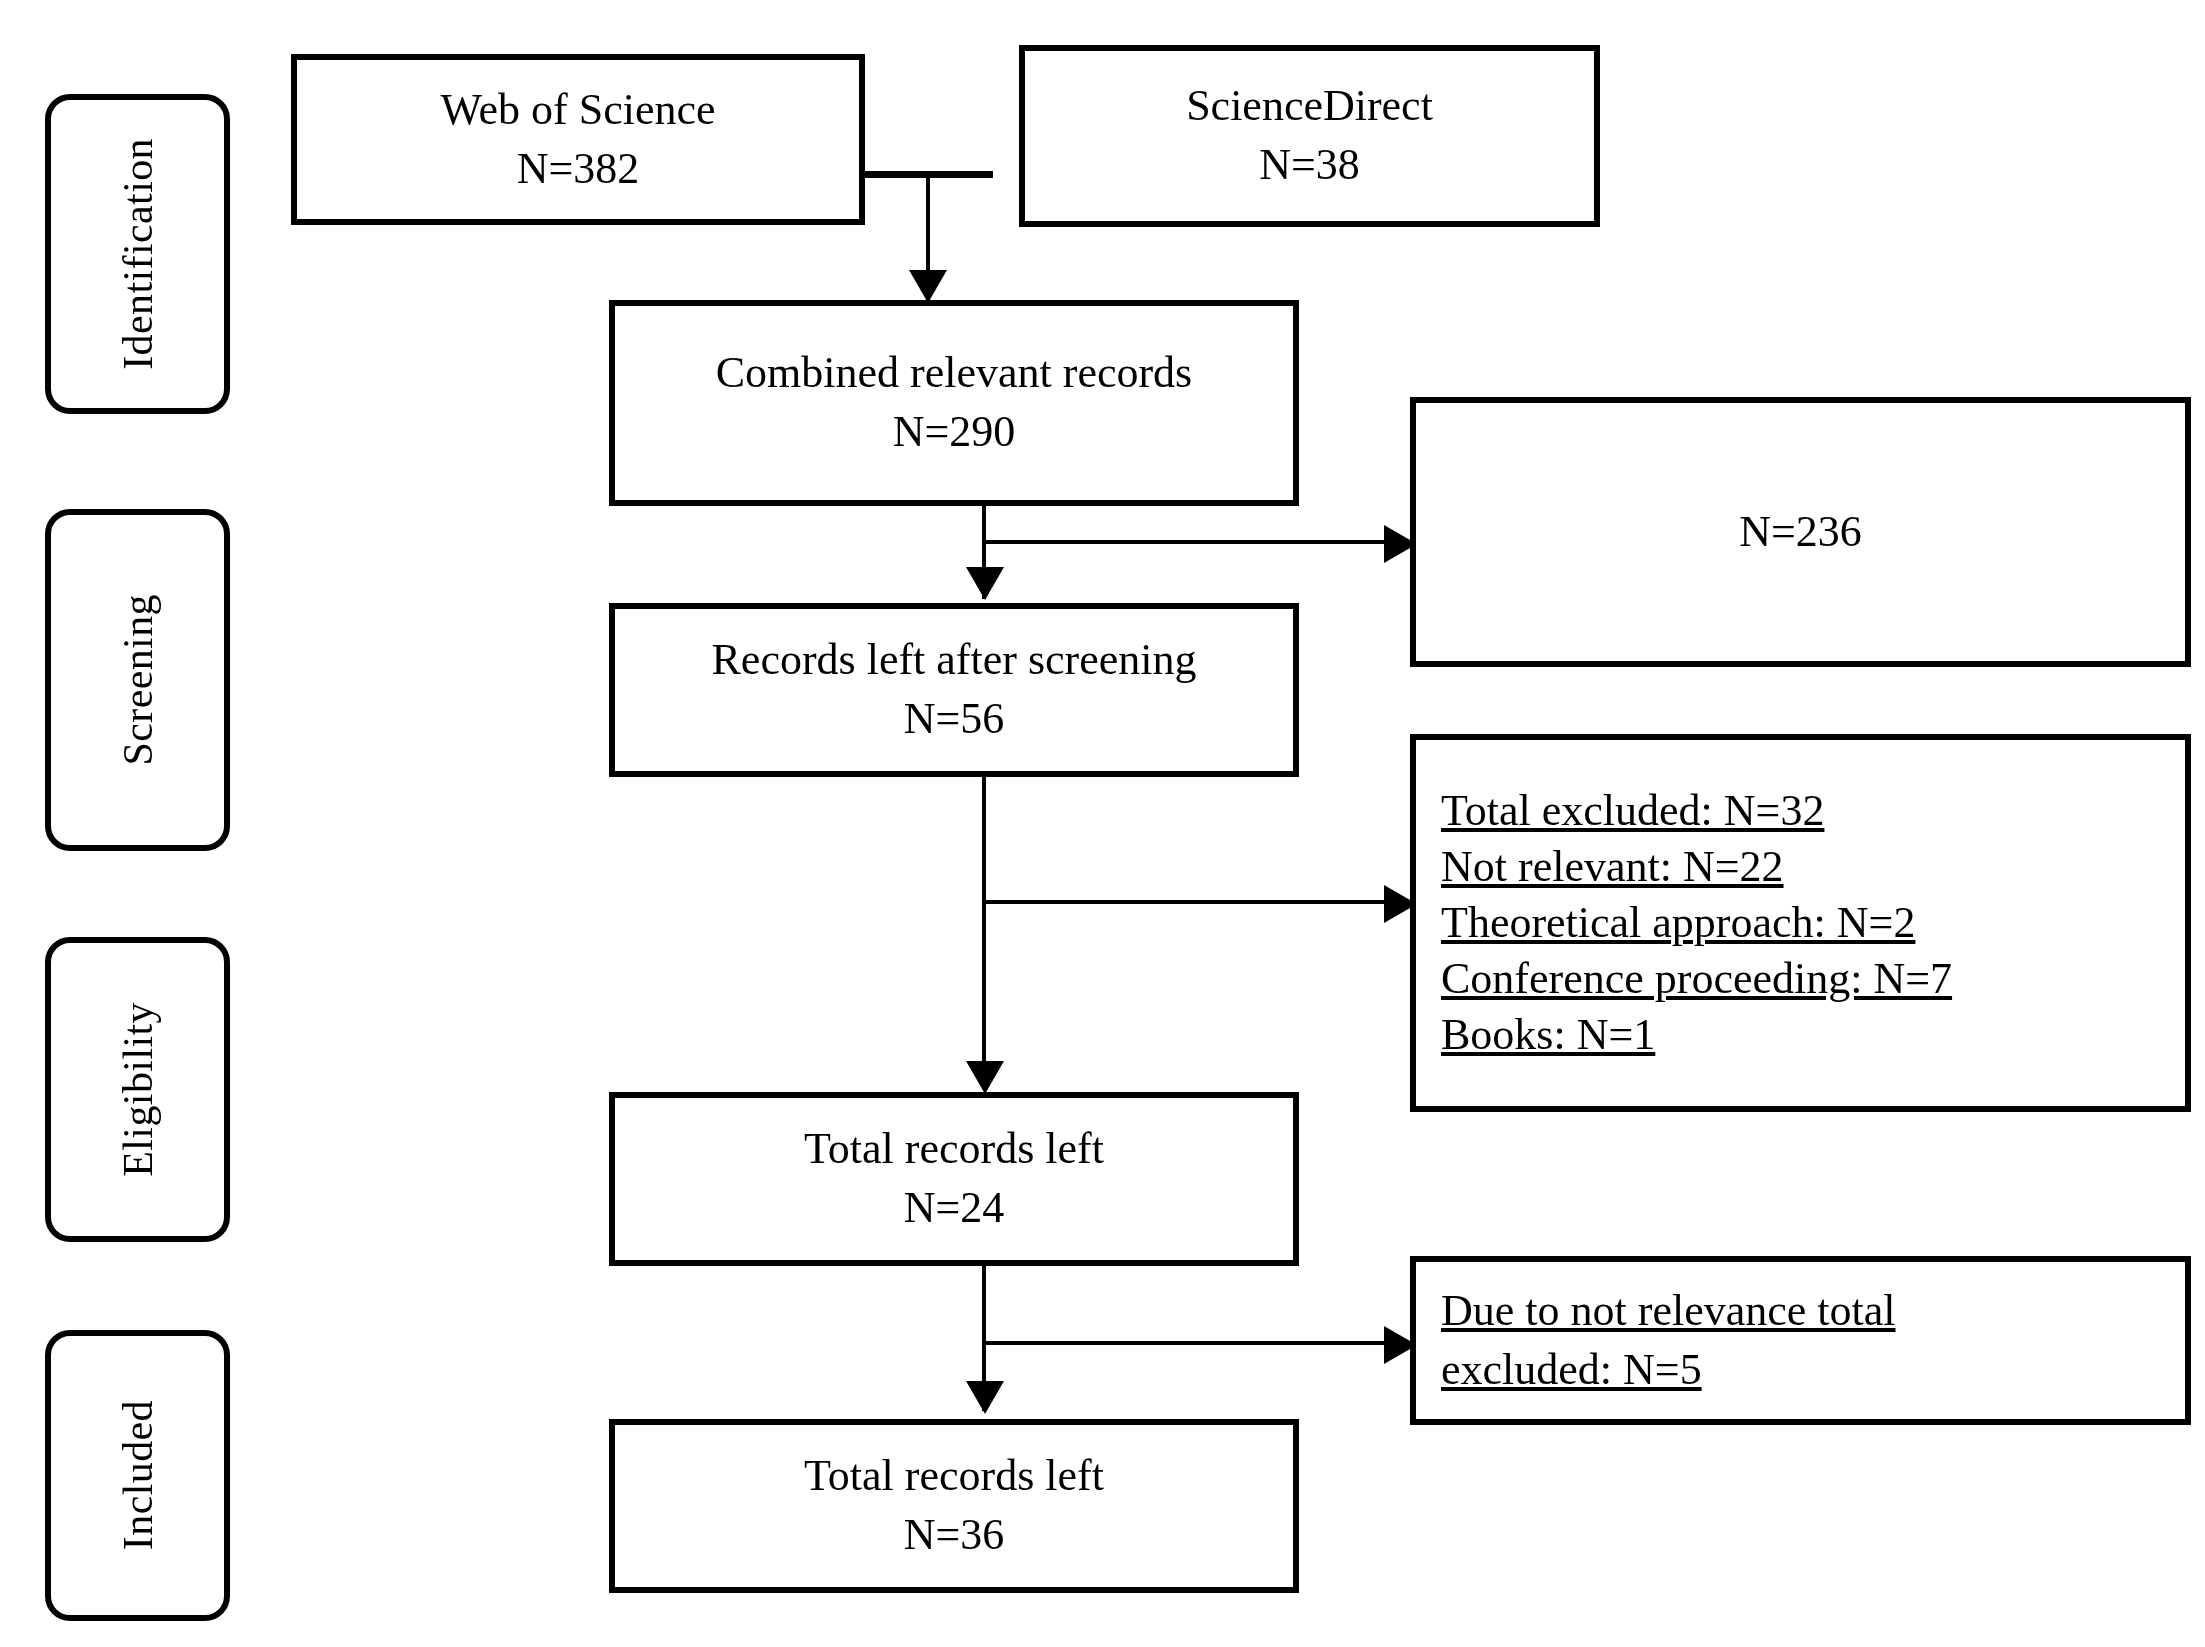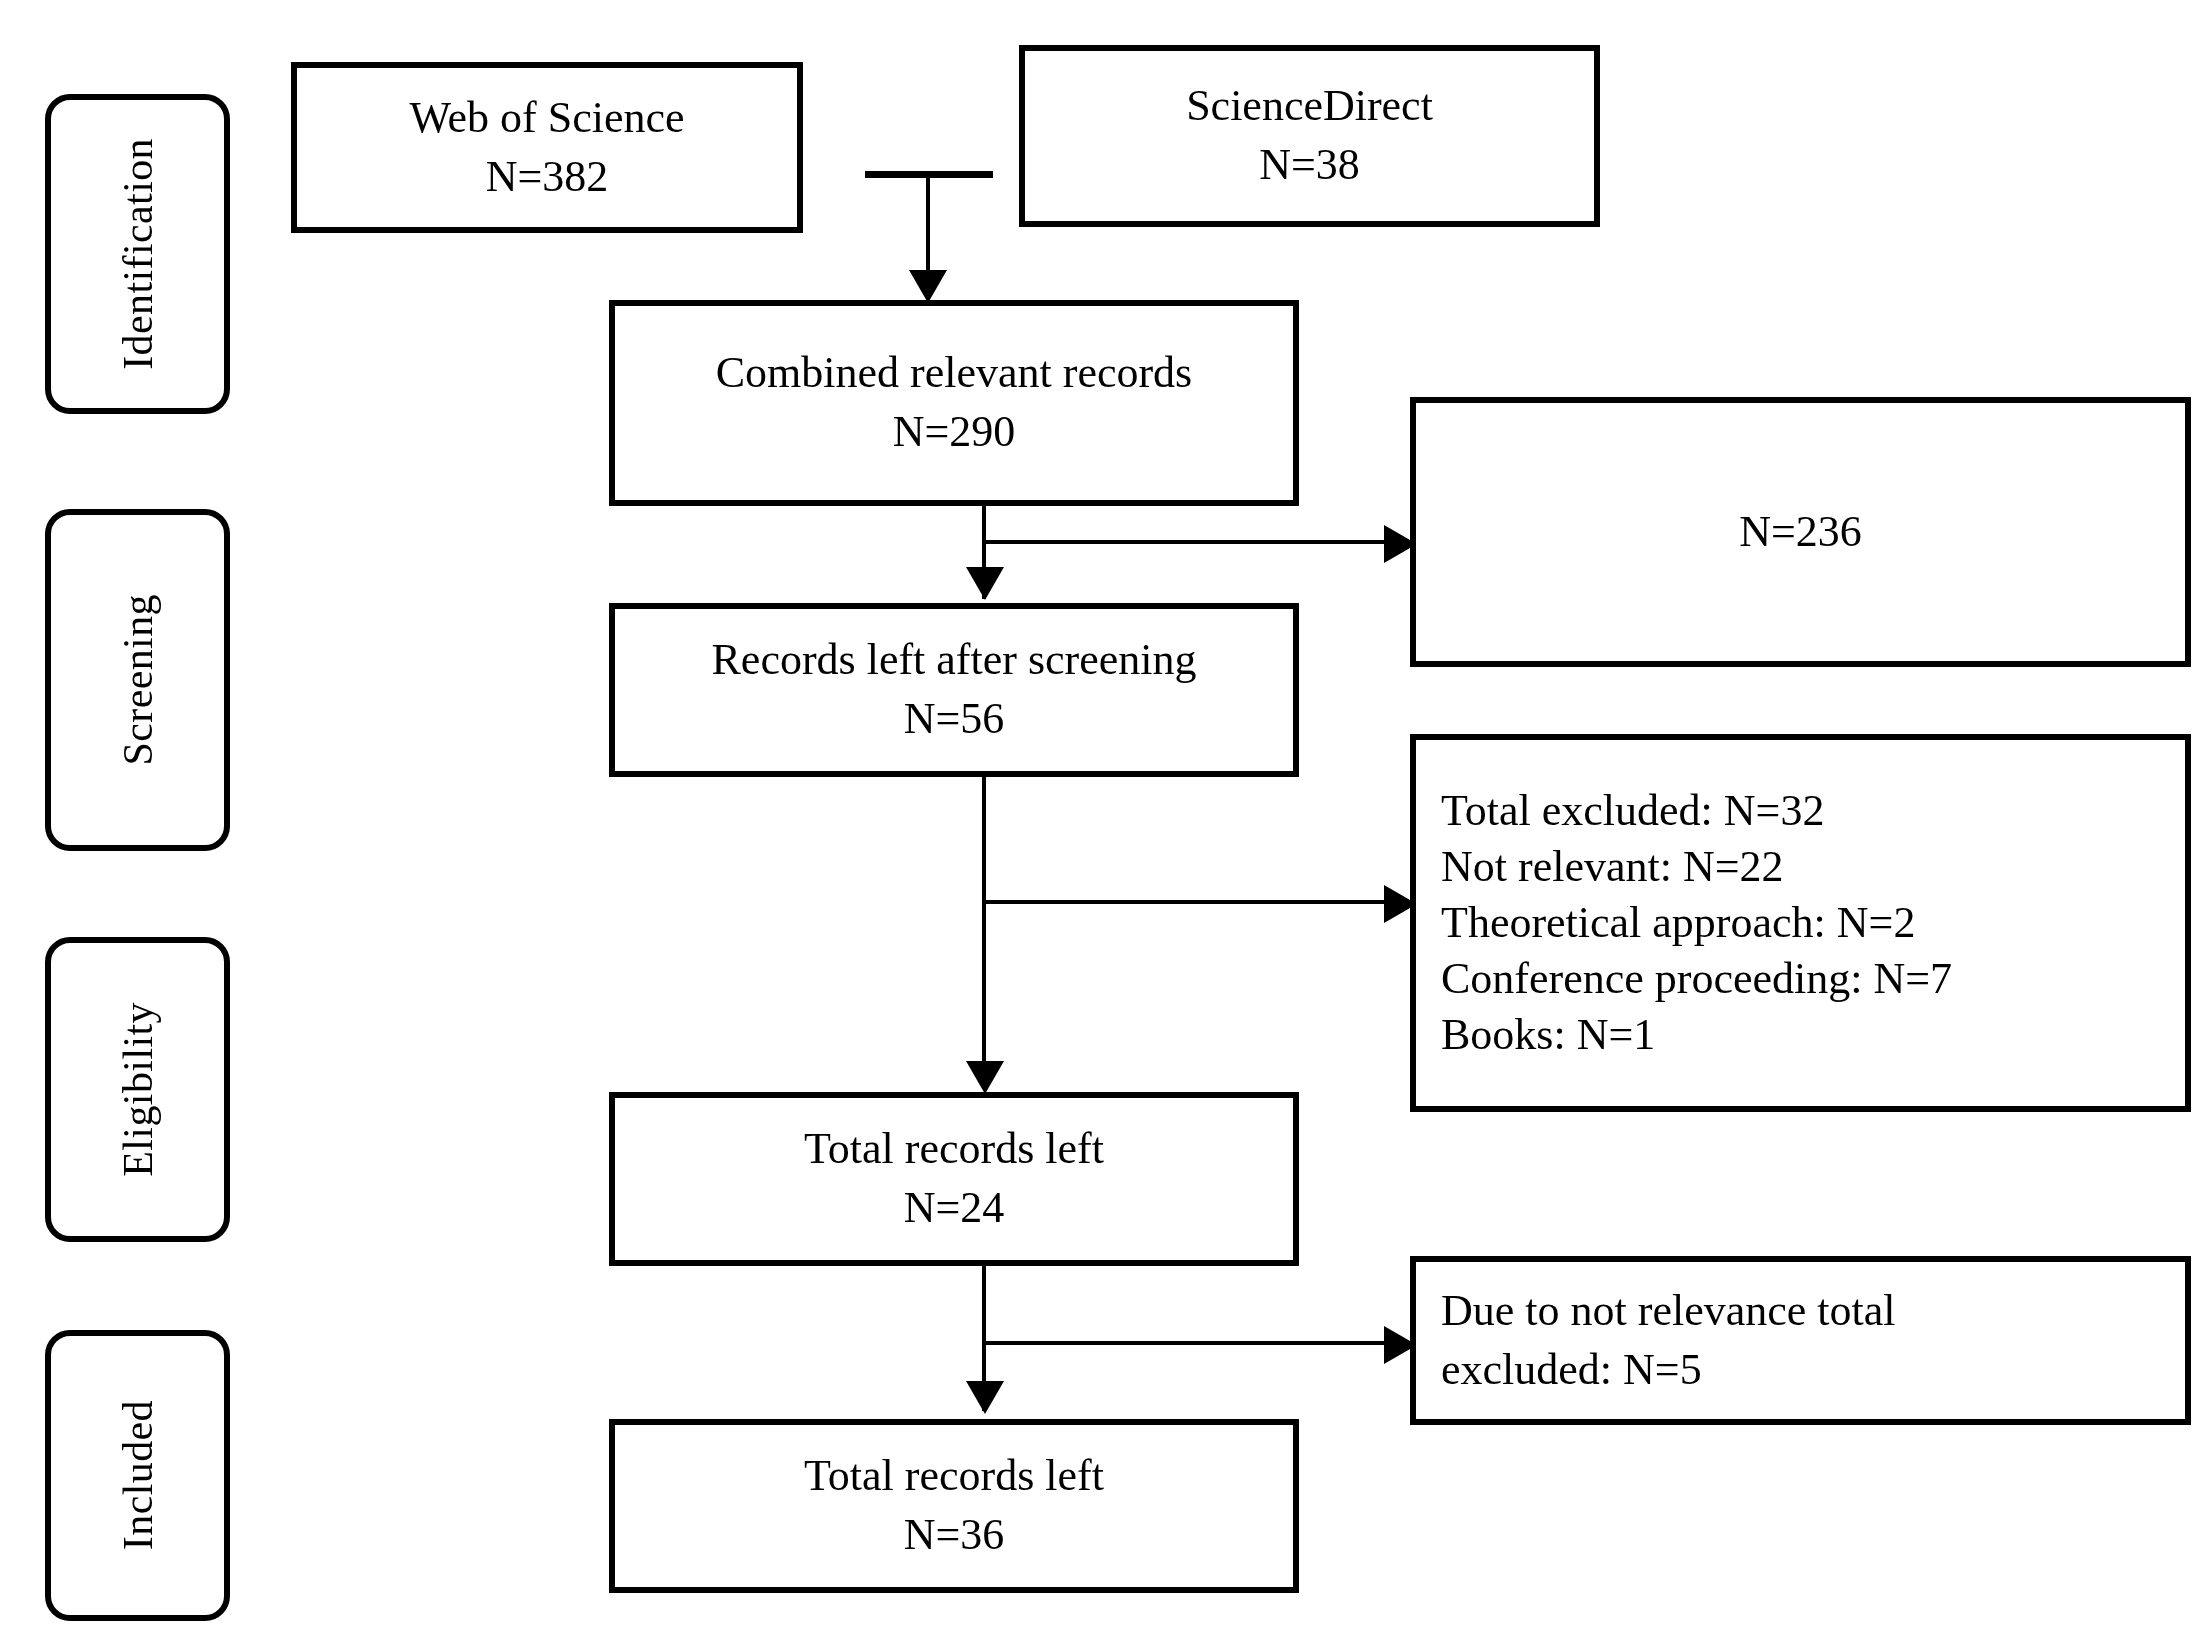--- a/index.html
+++ b/index.html
@@ -50,20 +50,21 @@
     display: flex;
     flex-direction: column;
     align-items: center;
     justify-content: center;
     padding: 4.4px 10.2px;
   }
   .flow-box.align-left {
     align-items: flex-start;
     justify-content: center;
     padding-left: 25px;
+    text-decoration: underline;
   }
   .flow-line {
     font-size: 44px;
     line-height: 1.33;
     white-space: nowrap;
     font-family: "Liberation Serif", "DejaVu Serif", serif;
   }
   .list-box .flow-line {
     line-height: 1.27;
   }
@@ -113,21 +114,21 @@
   </div>
 
   <div class="stage-box" style="left:45px; top:937px; width:185px; height:305px;">
     <span class="stage-label">Eligibility</span>
   </div>
 
   <div class="stage-box" style="left:45px; top:1330px; width:185px; height:291px;">
     <span class="stage-label">Included</span>
   </div>
 
-  <div class="flow-box" style="left:291px; top:54px; width:512px; height:171px;margin-top:8px;">
+  <div class="flow-box" style="left:291px; top:54px; width:574px; height:171px;">
     <span class="flow-line">Web of Science</span>
     <span class="flow-line">N=382</span>
   </div>
 
   <div class="flow-box" style="left:990px; top:45px; width:581px; height:182px;margin-left:29px;">
     <span class="flow-line">ScienceDirect</span>
     <span class="flow-line">N=38</span>
   </div>
 
   <div class="conn-h thick" style="left:865px; top:171px; width:128px;"></div>

